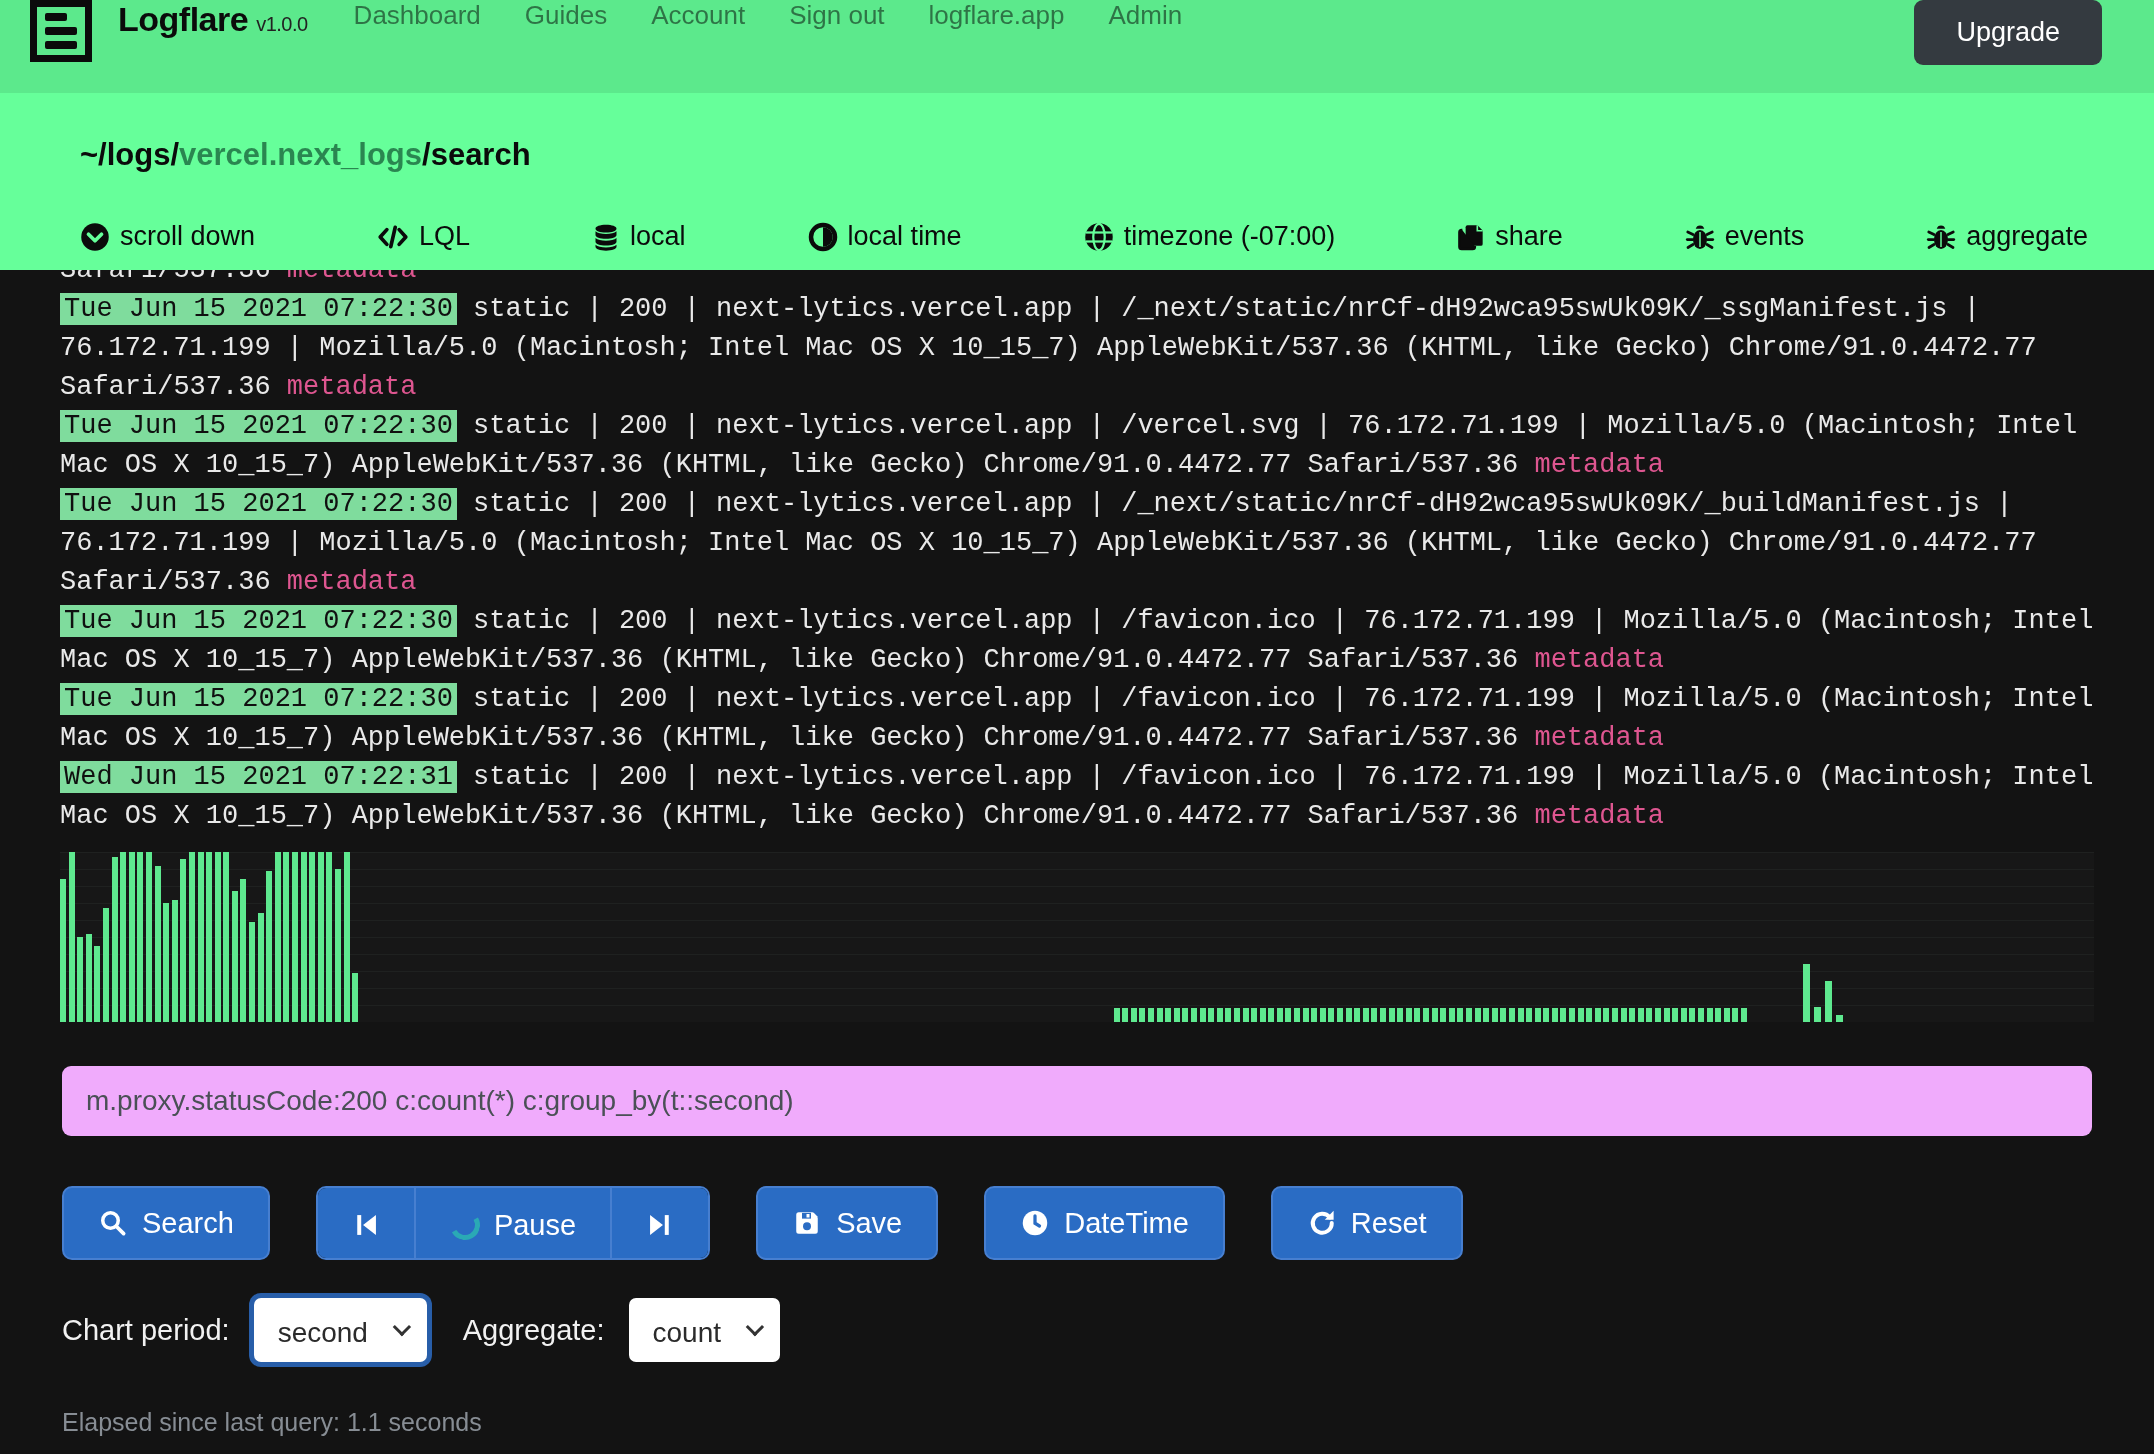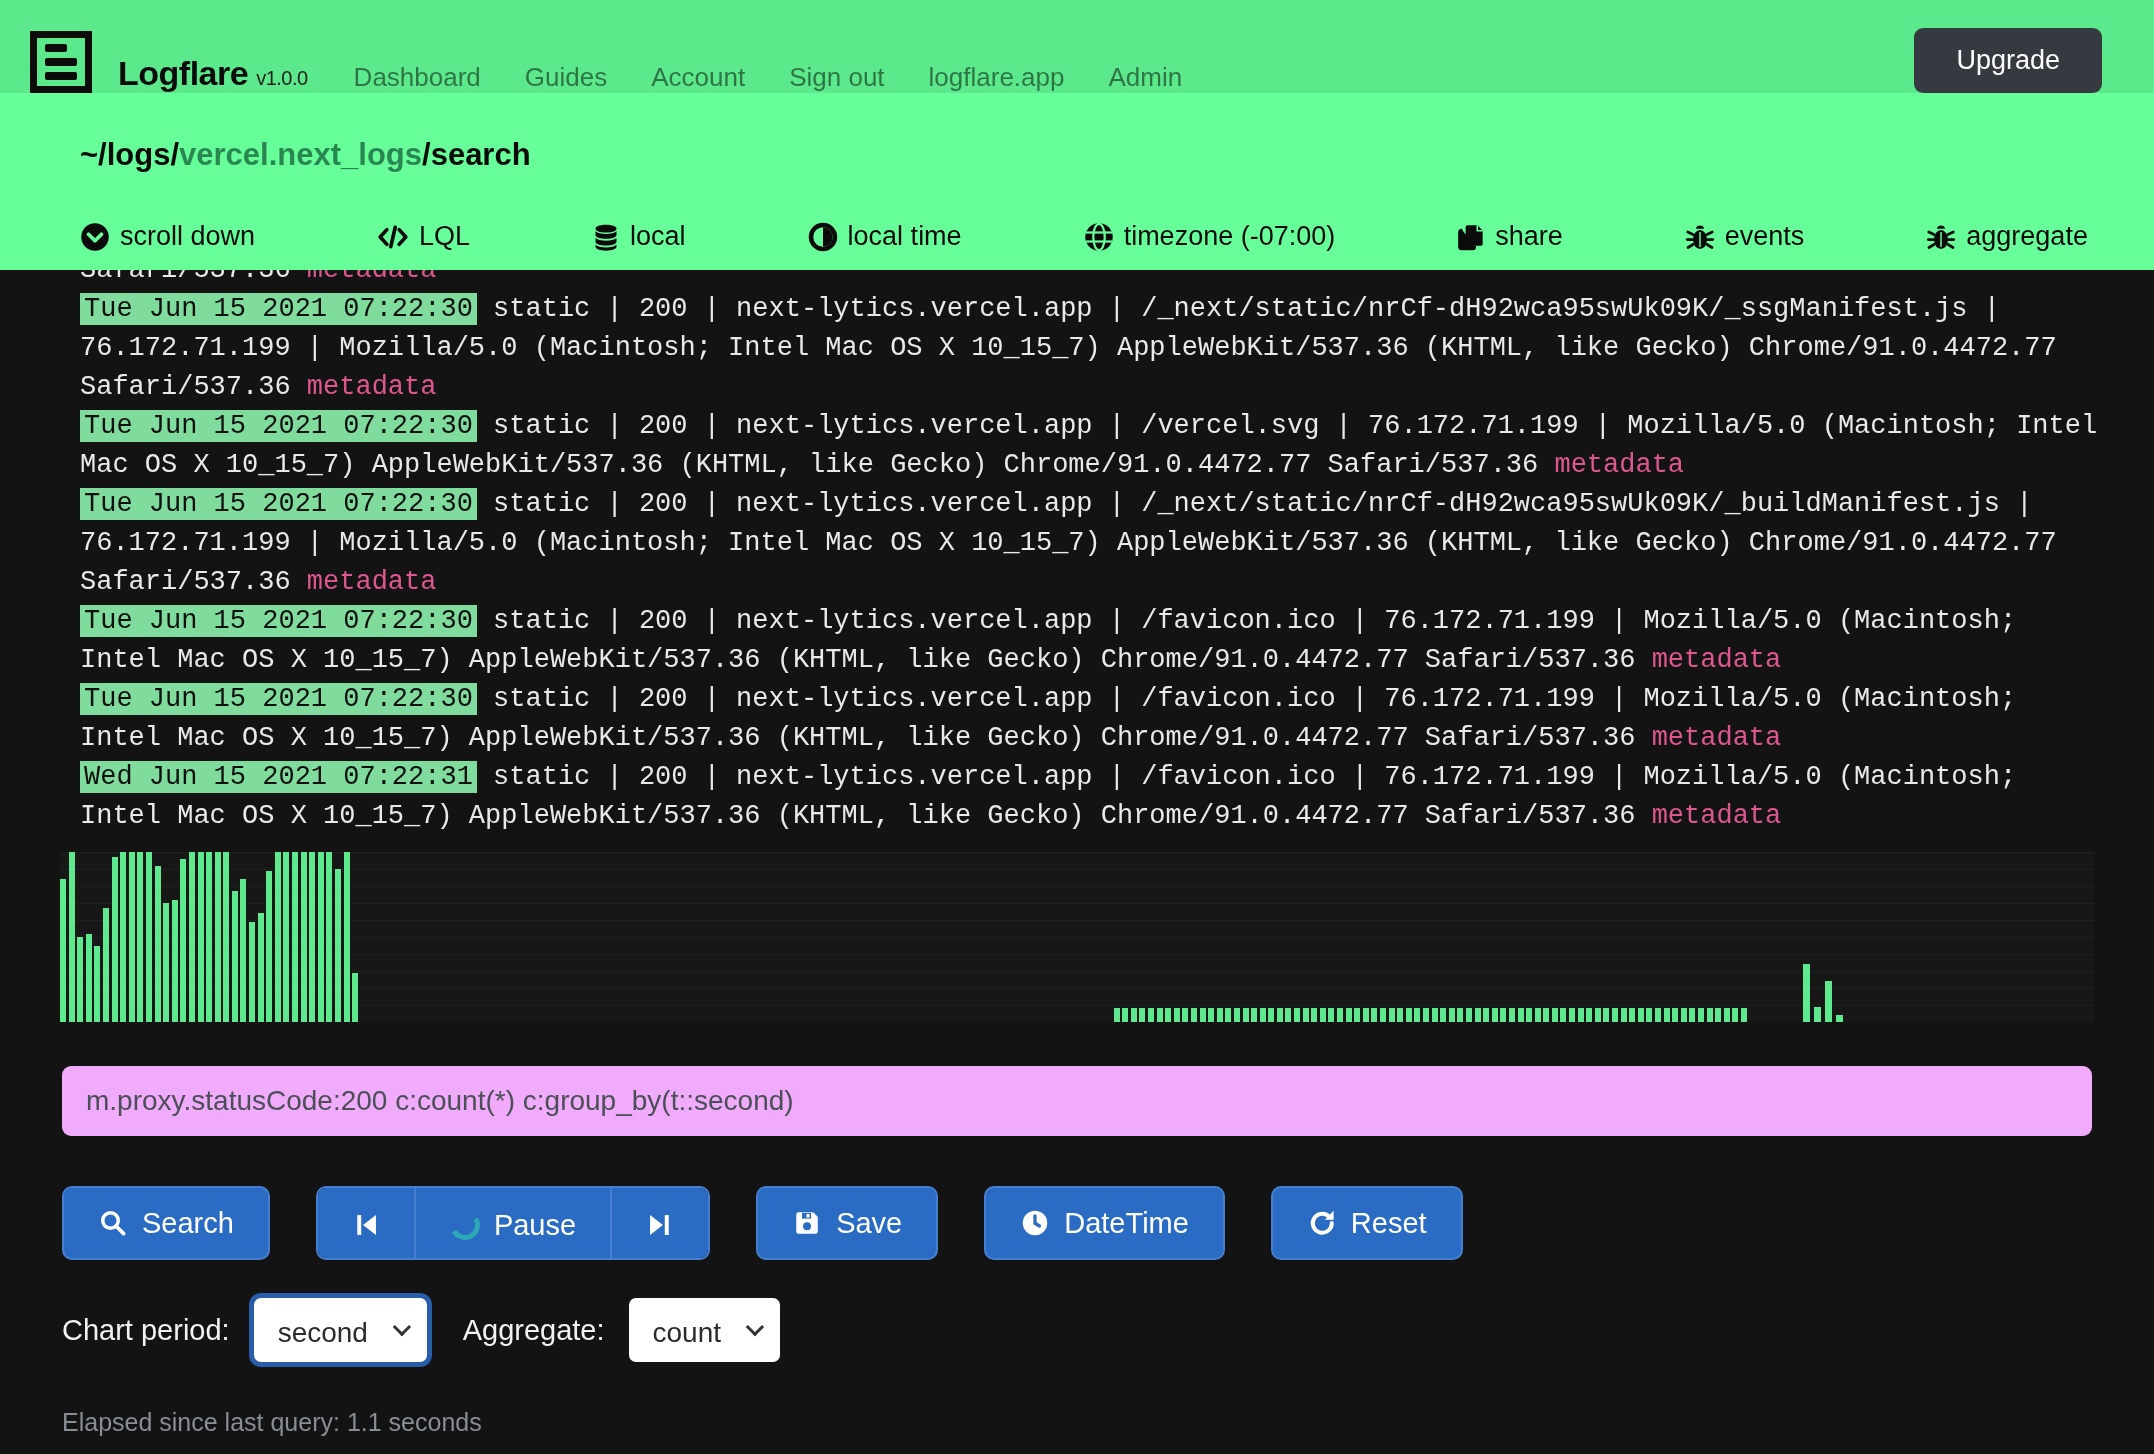--- a/index.html
+++ b/index.html
@@ -1,21 +1,21 @@
 <!DOCTYPE html>
 <html><head>
 <meta charset="utf-8">
 <style>
   * { margin:0; padding:0; box-sizing:border-box; }
   html,body { background:#131313; }
   .page { position:relative; width:2154px; height:1454px; overflow:hidden;
           background:#131313; font-family:"Liberation Sans", sans-serif; }
 
   
-  .navbar { height:93px; background:#5ce98c; display:flex; align-items:flex-end; padding:0 52px 0 30px; }
+  .navbar { height:93px; background:#5ce98c; display:flex; align-items:flex-start; padding:0 52px 0 30px; }
   .logo-box { width:62px; height:62px; border:7px solid #0b0b0b; display:flex; flex-direction:column;
               justify-content:center; gap:6px; padding-left:8px; }
   .logo-box i { display:block; height:8px; background:#0b0b0b; border-radius:2px; }
   .logo-box i:nth-child(1){ width:22px; } .logo-box i:nth-child(2){ width:32px; } .logo-box i:nth-child(3){ width:32px; }
   .brand { margin-left:26px; font-size:34px; font-weight:700; color:#0b0b0b; letter-spacing:-0.5px;}
   .brand-version { font-size:20px; font-weight:400; color:#222; margin-left:8px; }
   .nav-links { display:flex; align-items:center; margin-left:46px; gap:44px; }
   .nav-link { font-size:26px; color:rgba(0,0,0,0.5); text-decoration:none; cursor:pointer; }
   .upgrade-btn { margin-left:auto; background:#343a40; color:#fff; font-size:27px;
                  padding:17px 42px; border:none; border-radius:9px; cursor:pointer; }
@@ -25,21 +25,21 @@
                padding:44px 66px 18px 80px; }
   .breadcrumb { font-size:31px; font-weight:700; color:#0b0b0b; }
   .breadcrumb .src { color:rgba(5,60,35,0.62); cursor:pointer; }
   .toolbar { margin-top:auto; display:flex; justify-content:space-between; align-items:center; gap:46px; }
   .tool { display:flex; align-items:center; gap:10px; font-size:27px; color:#0b0b0b; cursor:pointer; text-decoration:none; }
   .tool svg { display:block; }
 
   
   .log-area { overflow:hidden; padding:0 49px 0 60px; width:2154px; }
   .log-entry { font-family:"Liberation Mono", monospace; font-size:27px; line-height:39px;
-               color:#e9e9e9; white-space:pre-wrap; word-break:normal; max-width:2045px;margin-left:20px; }
+               color:#e9e9e9; white-space:pre-wrap; word-break:normal; max-width:2045px; }
   .log-entry.partial { margin-top:-19px; }
   .ts-chip { background:#7fdc9d; color:#101010; padding:1px 4px; }
   .metadata-link { color:#de5690; text-decoration:none; cursor:pointer; }
 
   
   .chart-panel { margin:16px 60px 0 60px; }
   .plot { position:relative; height:170px;
           background:repeating-linear-gradient(to top, transparent 0 16px, #1f2120 16px 17px);
           background-color:#171717; }
   .cluster { position:absolute; bottom:0; height:100%; display:flex; align-items:flex-end; gap:2.6px; }

